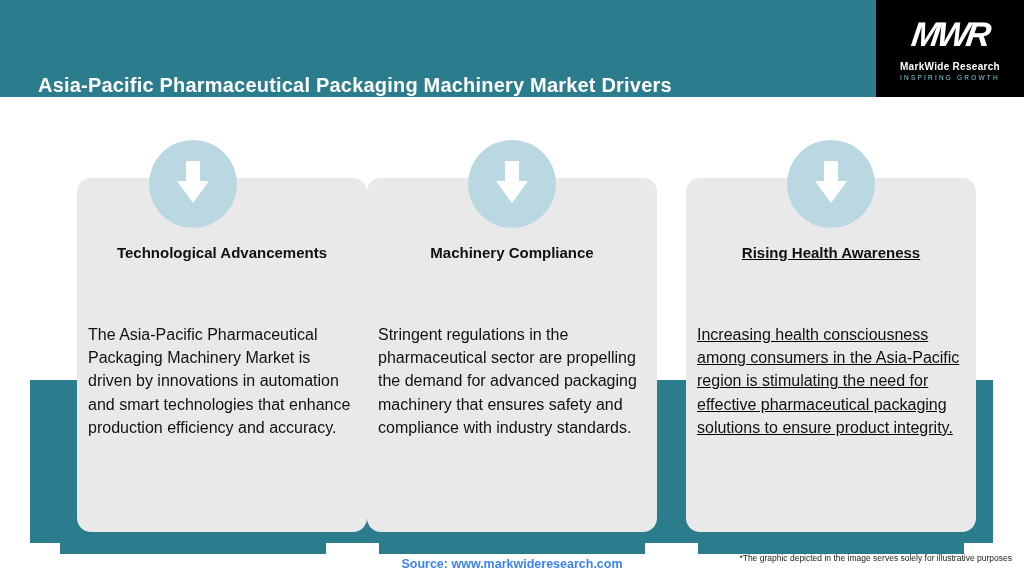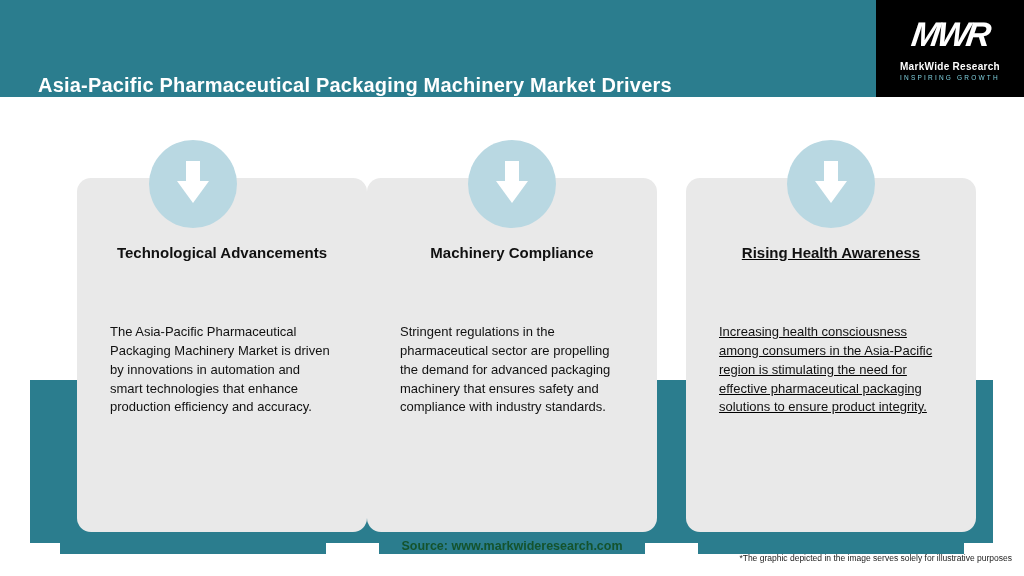--- a/index.html
+++ b/index.html
@@ -18,28 +18,28 @@
   .teal-band{position:absolute;left:30px;top:380px;width:963px;height:163px;background:#2b7d8e;}
   .card-tab{position:absolute;top:532px;height:22px;background:#2b7d8e;}
   .tab-0{left:60px;width:266px;}
   .tab-1{left:379px;width:266px;}
   .tab-2{left:698px;width:266px;}
 
   
   .card{position:absolute;top:178px;width:290px;height:354px;background:#e9e9e9;border-radius:14px;}
   .card-0{left:48px;margin-left:29px;} .card-1{left:367px;} .card-2{left:686px;text-decoration:underline;}
   .card-title{text-align:center;font-weight:bold;font-size:15px;color:#111111;margin-top:66px;padding:0 10px;}
-  .card-body{font-size:13px;color:#111111;line-height:1.45;padding:0 33px;margin-top:62px;text-align:left;}
+  .card-body{font-size:16px;color:#111111;line-height:1.45;padding:0 11px;margin-top:62px;text-align:left;}
 
   
   .circle{position:absolute;top:140px;width:88px;height:88px;border-radius:50%;background:#b9d8e2;display:flex;align-items:center;justify-content:center;}
   .circle-0{left:149px;} .circle-1{left:468px;} .circle-2{left:787px;}
 
   
-  .footer-source{position:absolute;left:0;bottom:23px;width:1024px;text-align:center;font-size:12.5px;font-weight:bold;color:#14532d;}
+  .footer-source{position:absolute;left:0;bottom:5px;width:1024px;text-align:center;font-size:12.5px;font-weight:bold;color:#3b82f6;}
   .disclaimer{position:absolute;right:12px;bottom:13px;font-size:8.5px;color:#222222;}
 </style>
 </head>
 <body>
 
 <div class="canvas">
 
   <div class="header">
     <div class="header-title">Asia-Pacific Pharmaceutical Packaging Machinery Market Drivers</div>
   </div>

